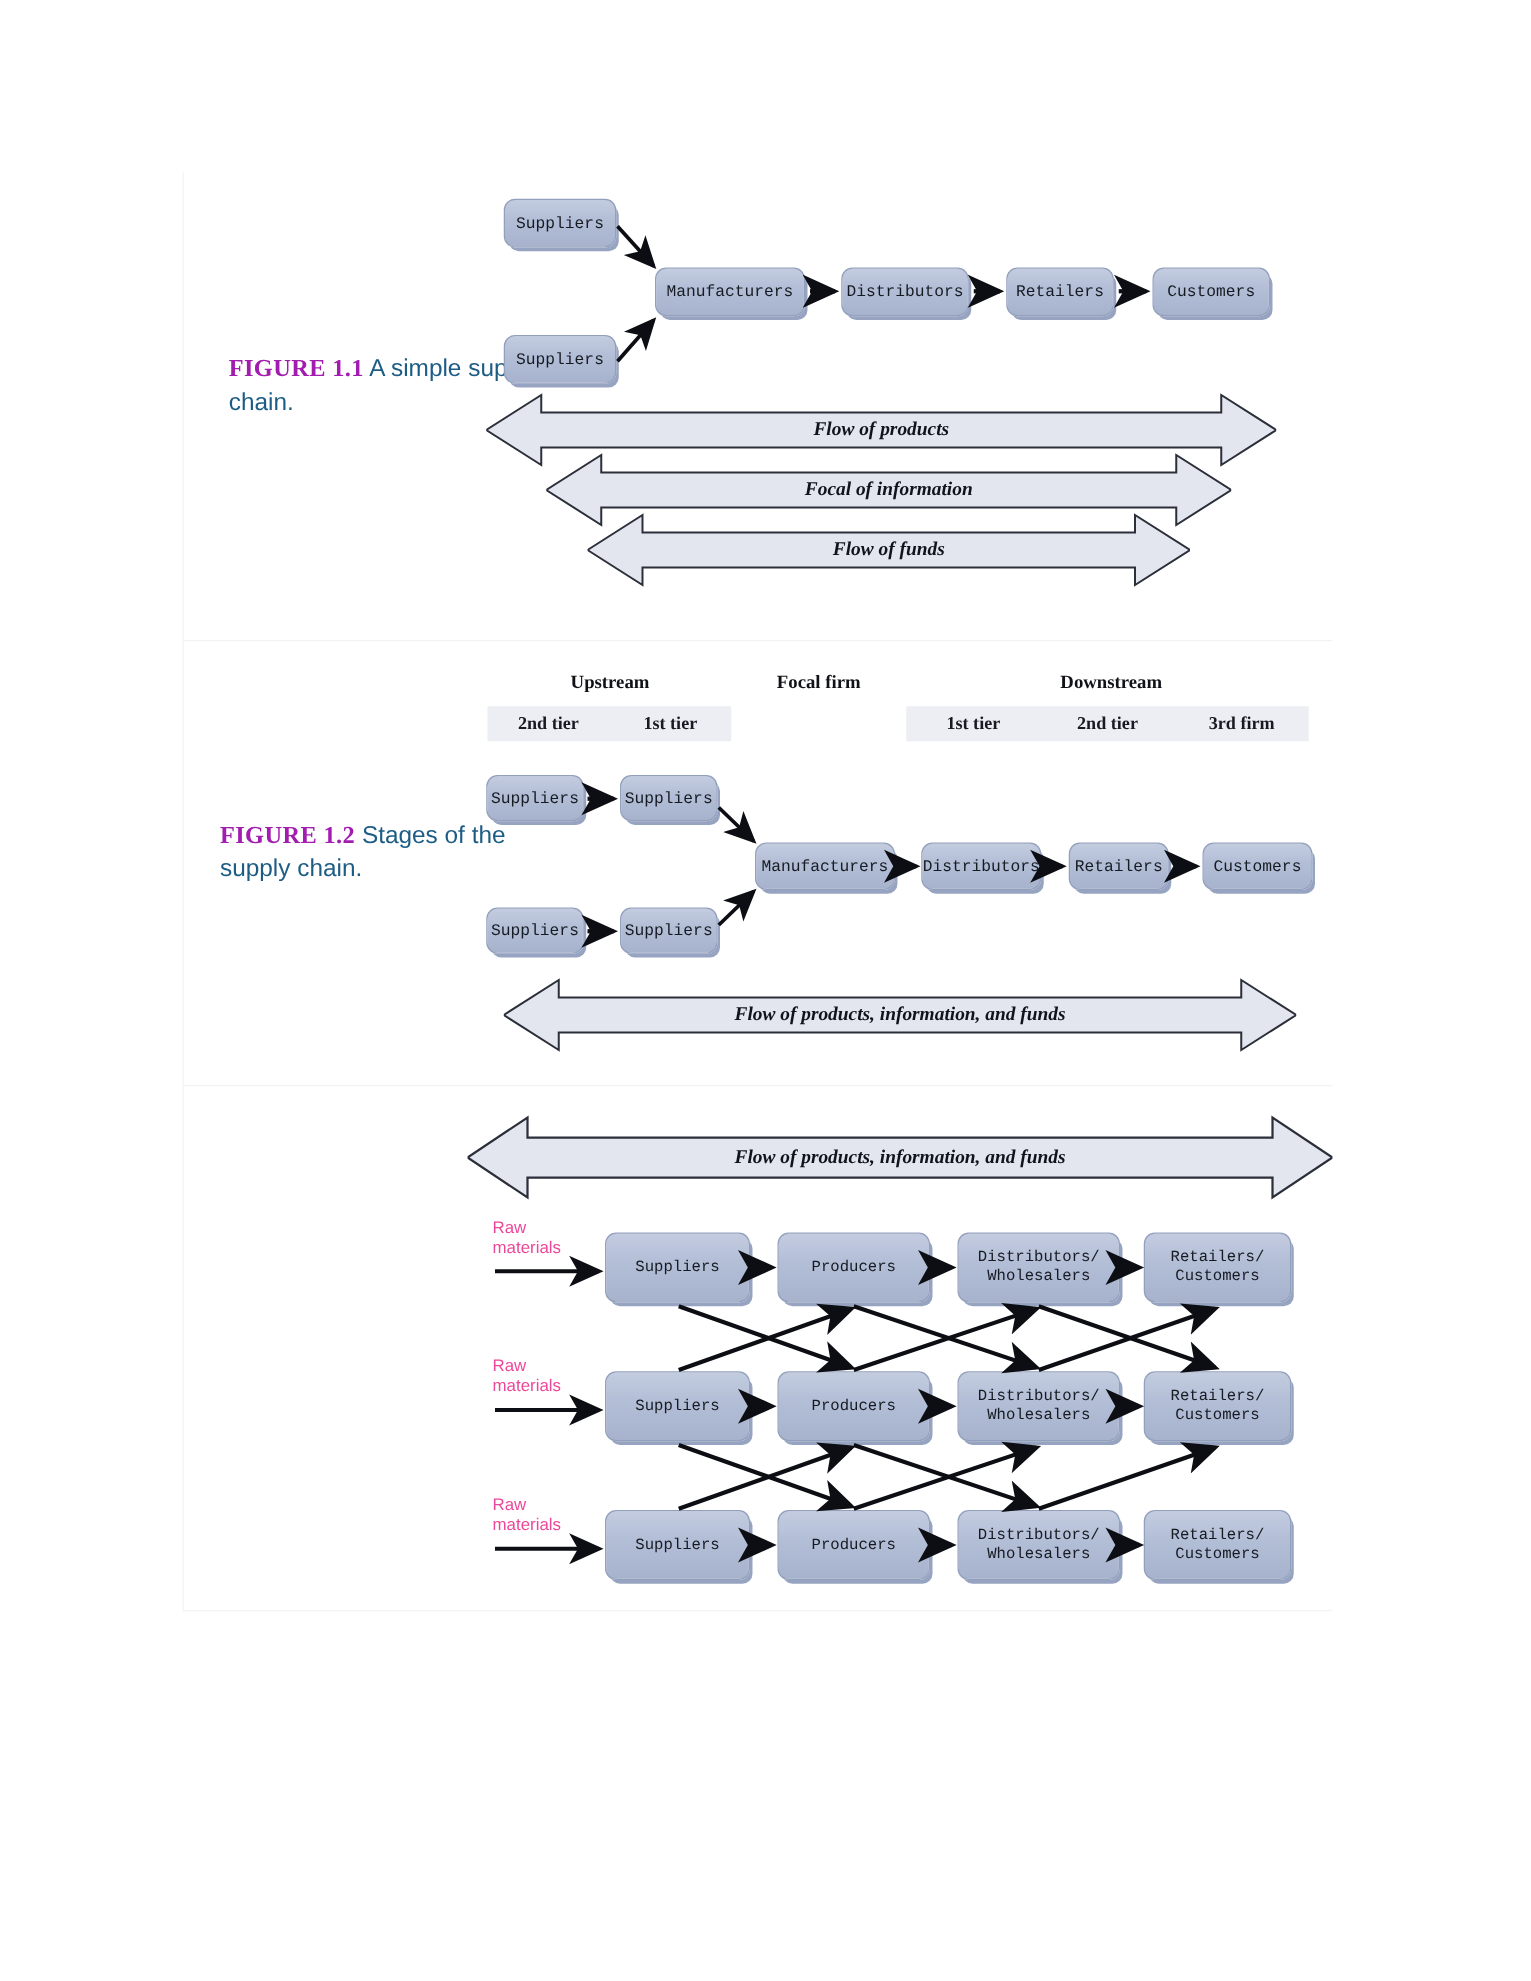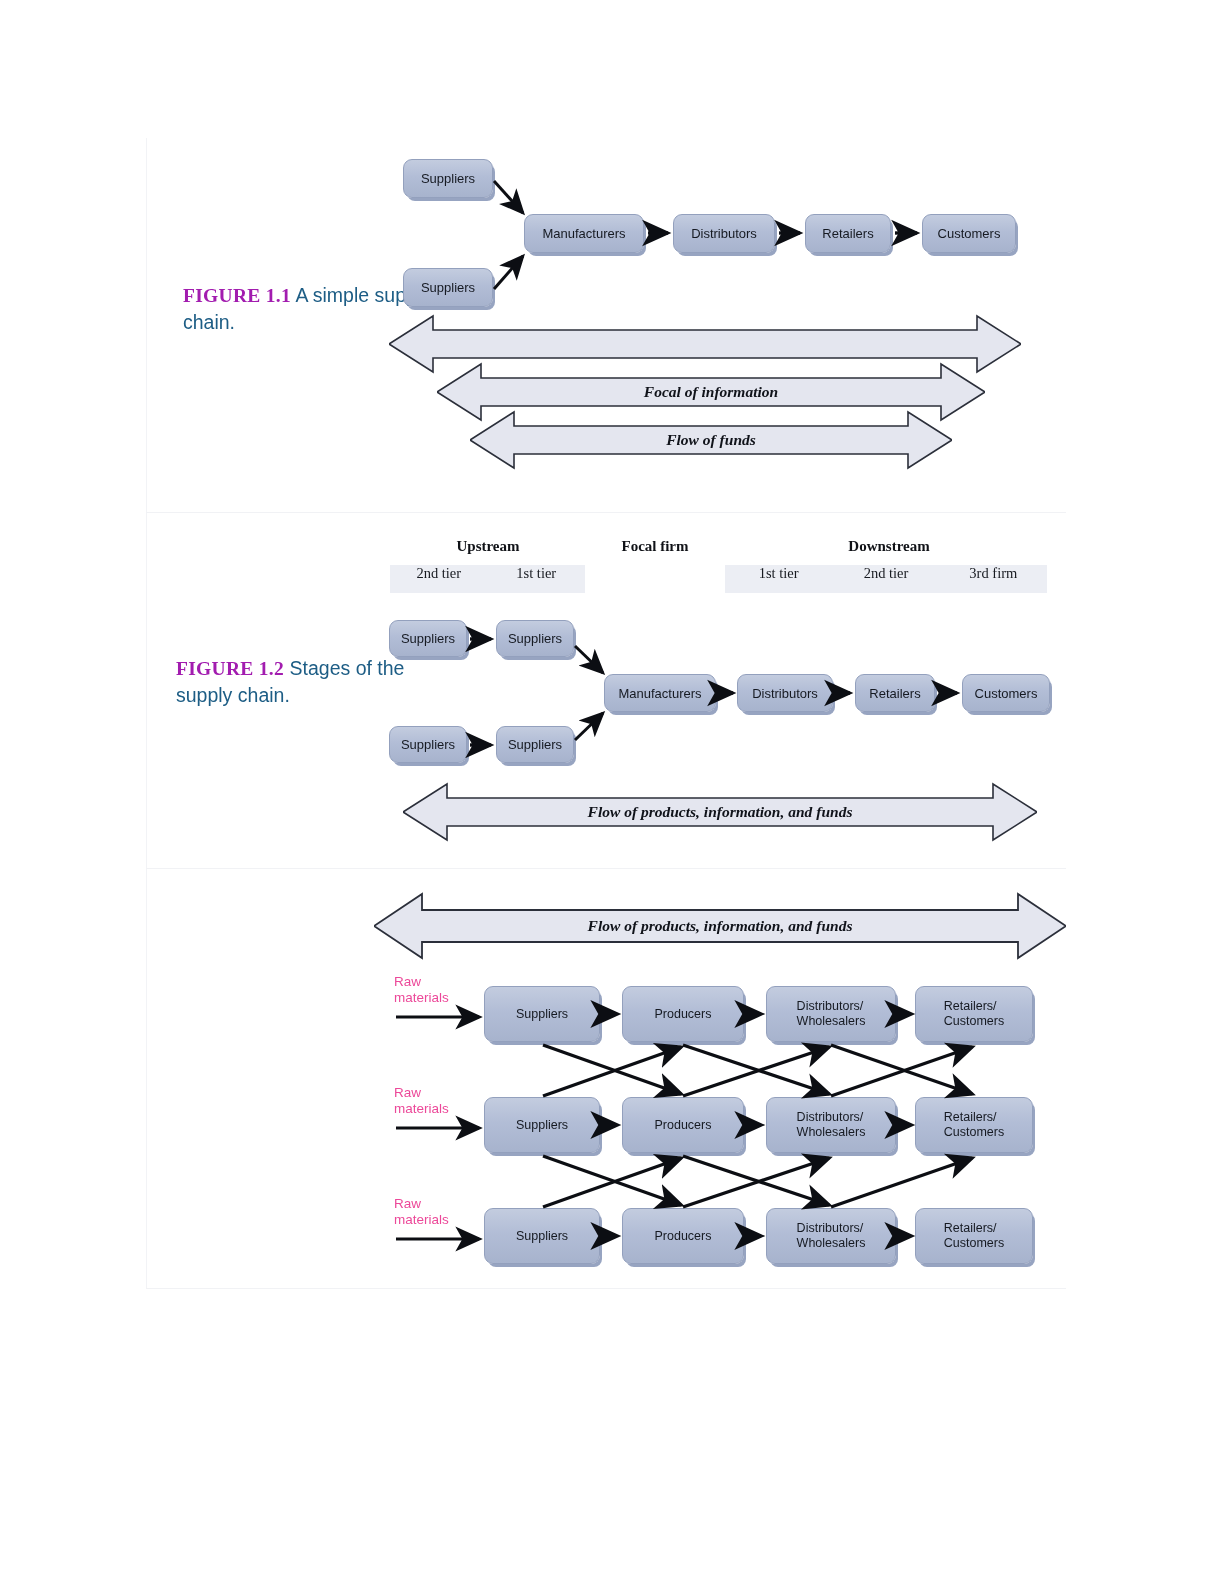--- a/index.html
+++ b/index.html
@@ -54,24 +54,25 @@
     position: absolute;
     box-sizing: border-box;
     border-radius: 9px;
     background: linear-gradient(180deg, #c3ccdf 0%, #b2bdd6 45%, #a7b3cd 100%);
     border: 1px solid #93a0bd;
     box-shadow: 3px 4px 0 -1px #97a4c1;
     color: #161a22;
     display: flex;
     align-items: center;
     justify-content: center;
-    text-align: left;
+    text-align: center;
     font-size: 13px;
     line-height: 15px;
     white-space: pre-line;
+    font-family: Liberation Mono, monospace;
   }
   .node.small { font-size: 12.5px; }
 
   
   .lines {
     position: absolute;
     left: 0; top: 0;
     width: 100%;
     height: 100%;
     overflow: visible;
@@ -102,21 +103,22 @@
     font-family: "Liberation Serif", serif;
     font-weight: bold;
     font-size: 15px;
     color: #101217;
     text-align: center;
   }
   .tierband {
     position: absolute;
     background: #eceef4;
     display: flex;
-    align-items: flex-start;
+    align-items: center;
+    font-weight: bold;
   }
   .tierband .tier {
     flex: 1;
     text-align: center;
     font-family: "Liberation Serif", serif;
     font-size: 14.5px;
     color: #171a20;
   }
 
   
@@ -170,20 +172,21 @@
 
     <line x1="779" y1="233" x2="800" y2="233" stroke="#0c0e13" stroke-width="3.4" marker-end="url(#ah)"></line>
 
     <line x1="895" y1="233" x2="917" y2="233" stroke="#0c0e13" stroke-width="3.4" marker-end="url(#ah)"></line>
   </svg>
 
   <div class="flowarrow" style="left:389px; top:314px; width:632px; height:60px;">
     <svg viewBox="0 0 632 60" width="632" height="60" preserveAspectRatio="none">
       <path d="M0,30 L44,2 L44,16 L588,16 L588,2 L632,30 L588,58 L588,44 L44,44 L44,58 Z" fill="#e4e6ef" stroke="#2b2f3a" stroke-width="1.6" stroke-linejoin="miter"></path>
     </svg>
+    <div class="lbl">Flow of products</div>
   </div>
 
   <div class="flowarrow" style="left:437px; top:362px; width:548px; height:60px;">
     <svg viewBox="0 0 548 60" width="548" height="60" preserveAspectRatio="none">
       <path d="M0,30 L44,2 L44,16 L504,16 L504,2 L548,30 L504,58 L504,44 L44,44 L44,58 Z" fill="#e4e6ef" stroke="#2b2f3a" stroke-width="1.6" stroke-linejoin="miter"></path>
     </svg>
     <div class="lbl">Focal of information</div>
   </div>
 
   <div class="flowarrow" style="left:470px; top:410px; width:482px; height:60px;">

